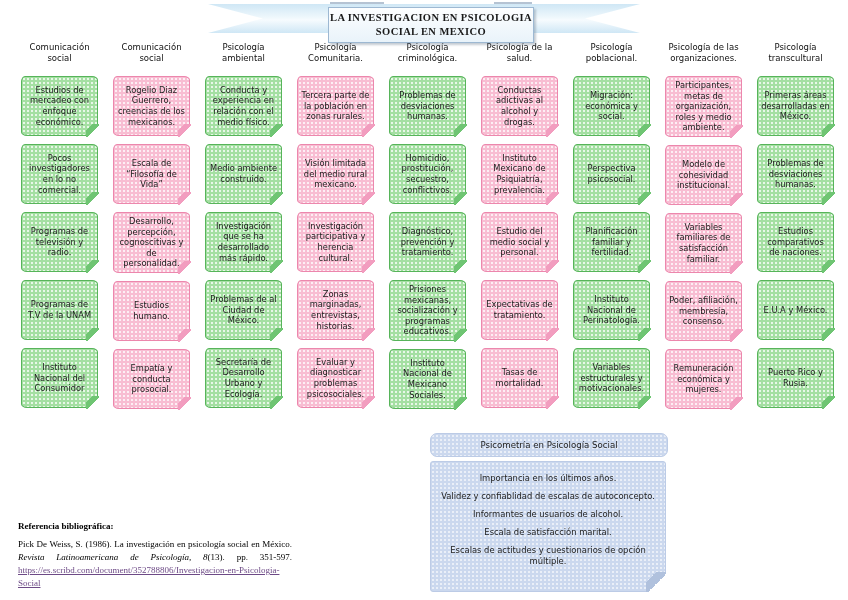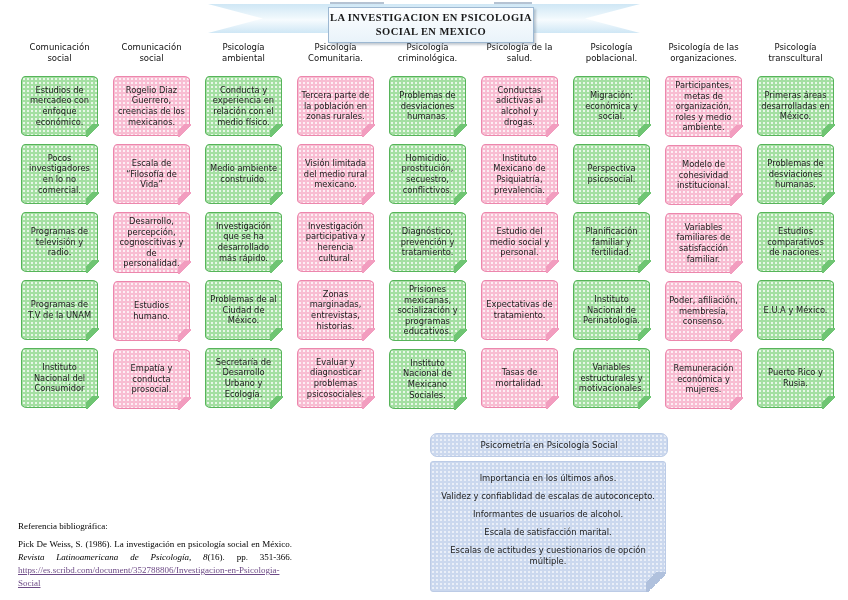--- a/index.html
+++ b/index.html
@@ -48,21 +48,21 @@
         background-size:4px 4px;border-radius:3px;border:1px solid #bccbe6;
         display:flex;flex-direction:column;justify-content:flex-start;
         padding:11px 6px 6px 6px;}
   .psy-box::after{content:"";position:absolute;right:-1px;bottom:-1px;width:20px;height:20px;
         background:linear-gradient(to top left,#fff 45%,#b0c1dd 45%,#b0c1dd 75%,rgba(0,0,0,0) 75%);}
   .psy-line{font-size:8.4px;line-height:1.3;text-align:center;color:#222;margin-bottom:7px;}
 
   
   .reference{position:absolute;left:18px;top:520px;width:274px;
         font-family:"Liberation Serif",serif;font-size:9px;line-height:1.45;color:#000;}
-  .ref-heading{font-weight:normal;margin-bottom:5px;}
+  .ref-heading{font-weight:bold;margin-bottom:5px;}
   .ref-body{text-align:justify;}
   .ref-italic{font-style:italic;}
   .ref-link{color:#6d4a86;text-decoration:underline;overflow-wrap:anywhere;}
 </style>
 </head>
 <body>
 
 <div id="stage">
 
   <div class="fold-rect l"></div>
@@ -255,17 +255,17 @@
     <div class="psy-line">Importancia en los últimos años.</div>
     <div class="psy-line">Validez y confiablidad de escalas de autoconcepto.</div>
     <div class="psy-line">Informantes de usuarios de alcohol.</div>
     <div class="psy-line">Escala de satisfacción marital.</div>
     <div class="psy-line">Escalas de actitudes y cuestionarios de opción múltiple.</div>
   </div>
 
   <div class="reference">
     <div class="ref-heading">Referencia bibliográfica:</div>
     <div class="ref-body">
-      <span>Pick De Weiss, S. (1986). La investigación en psicología social en México. </span><span class="ref-italic">Revista Latinoamericana de Psicología, 8</span><span>(16). pp. 351-366. </span><a class="ref-link" href="#">https://es.scribd.com/document/352788806/Investigacion-en-Psicologia-Social</a>
+      <span>Pick De Weiss, S. (1986). La investigación en psicología social en México. </span><span class="ref-italic">Revista Latinoamericana de Psicología, 8</span><span>(13). pp. 351-597. </span><a class="ref-link" href="#">https://es.scribd.com/document/352788806/Investigacion-en-Psicologia-Social</a>
     </div>
   </div>
 
 </div>
 
 </body></html>

